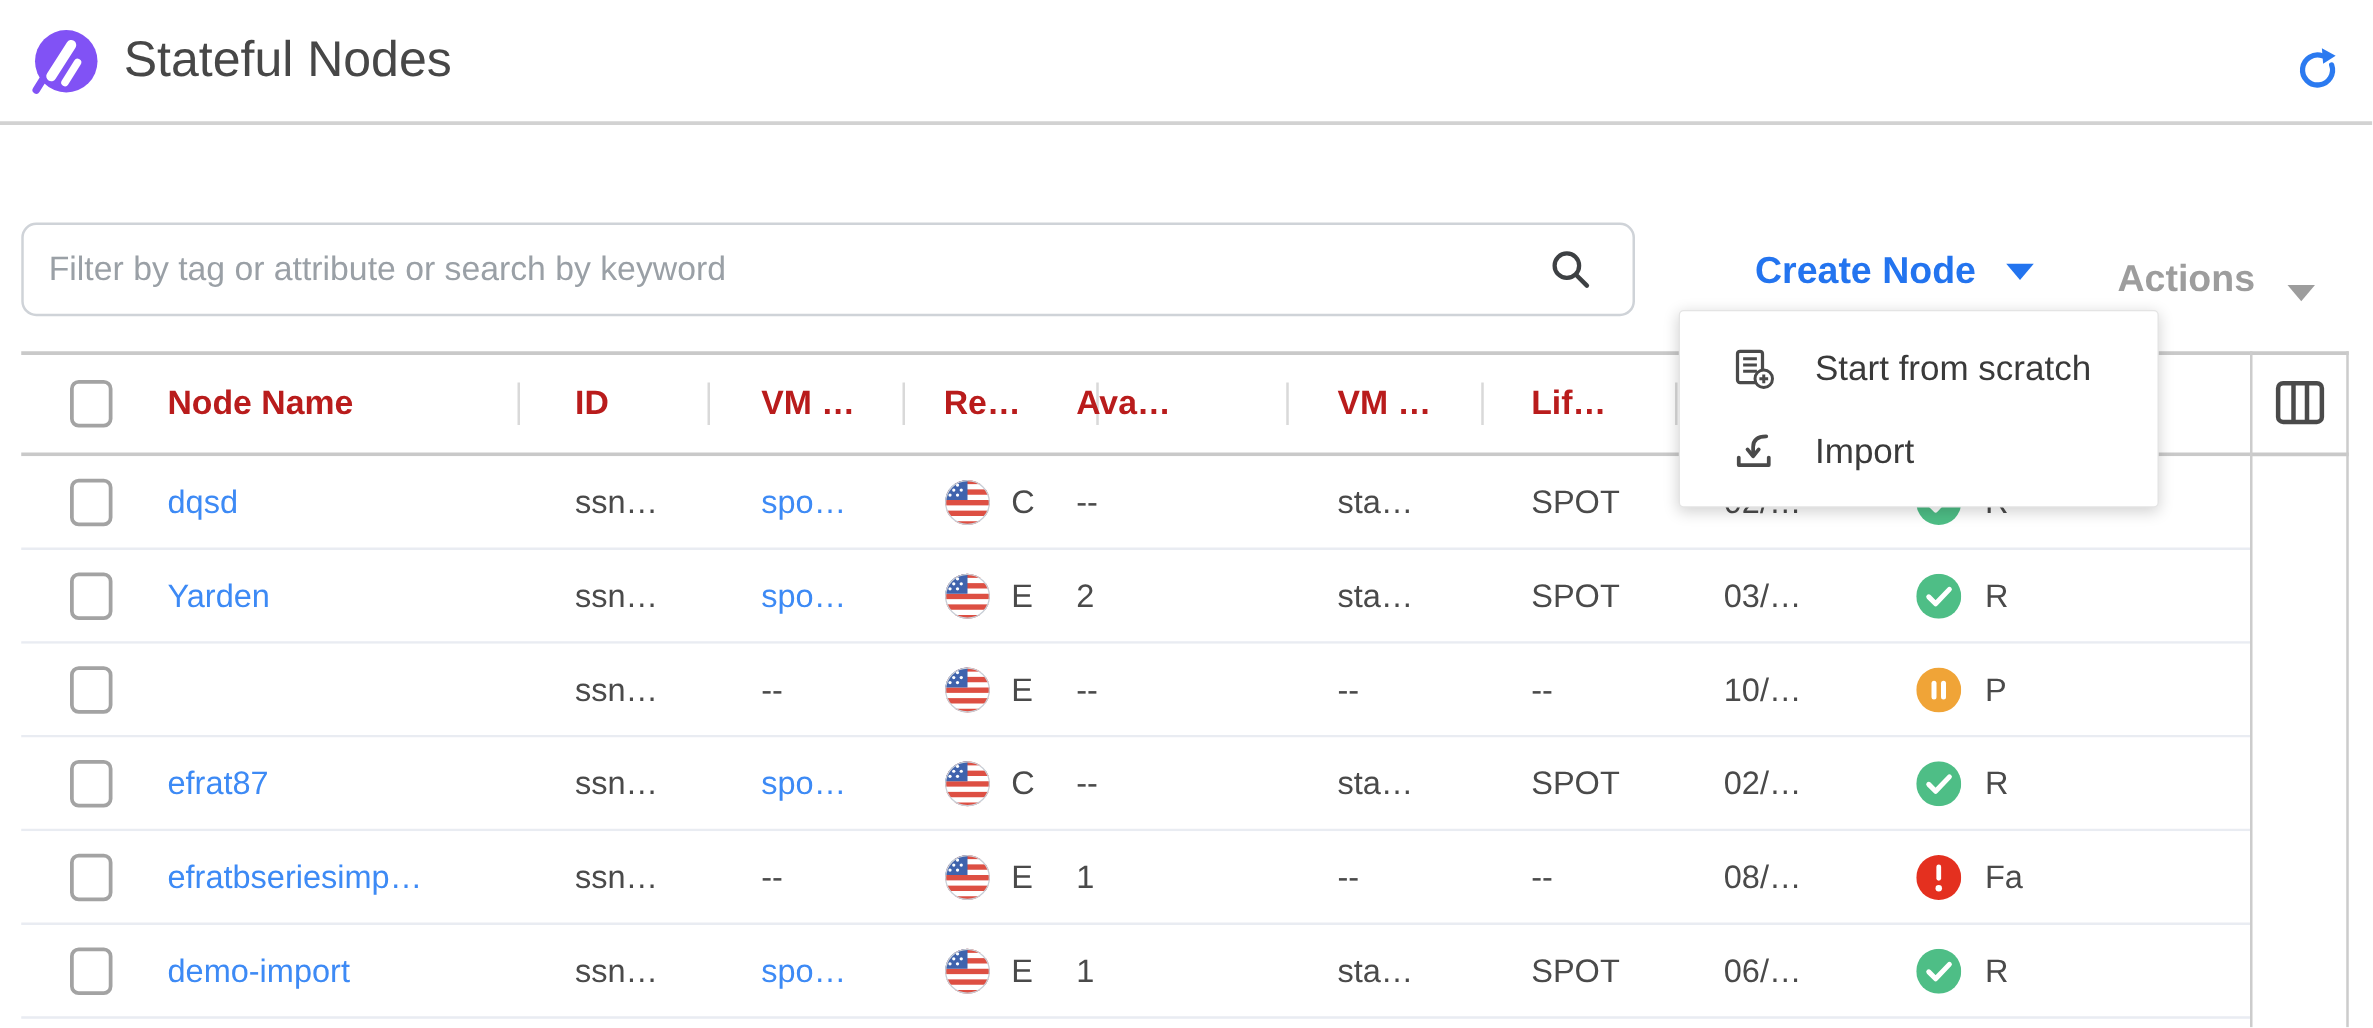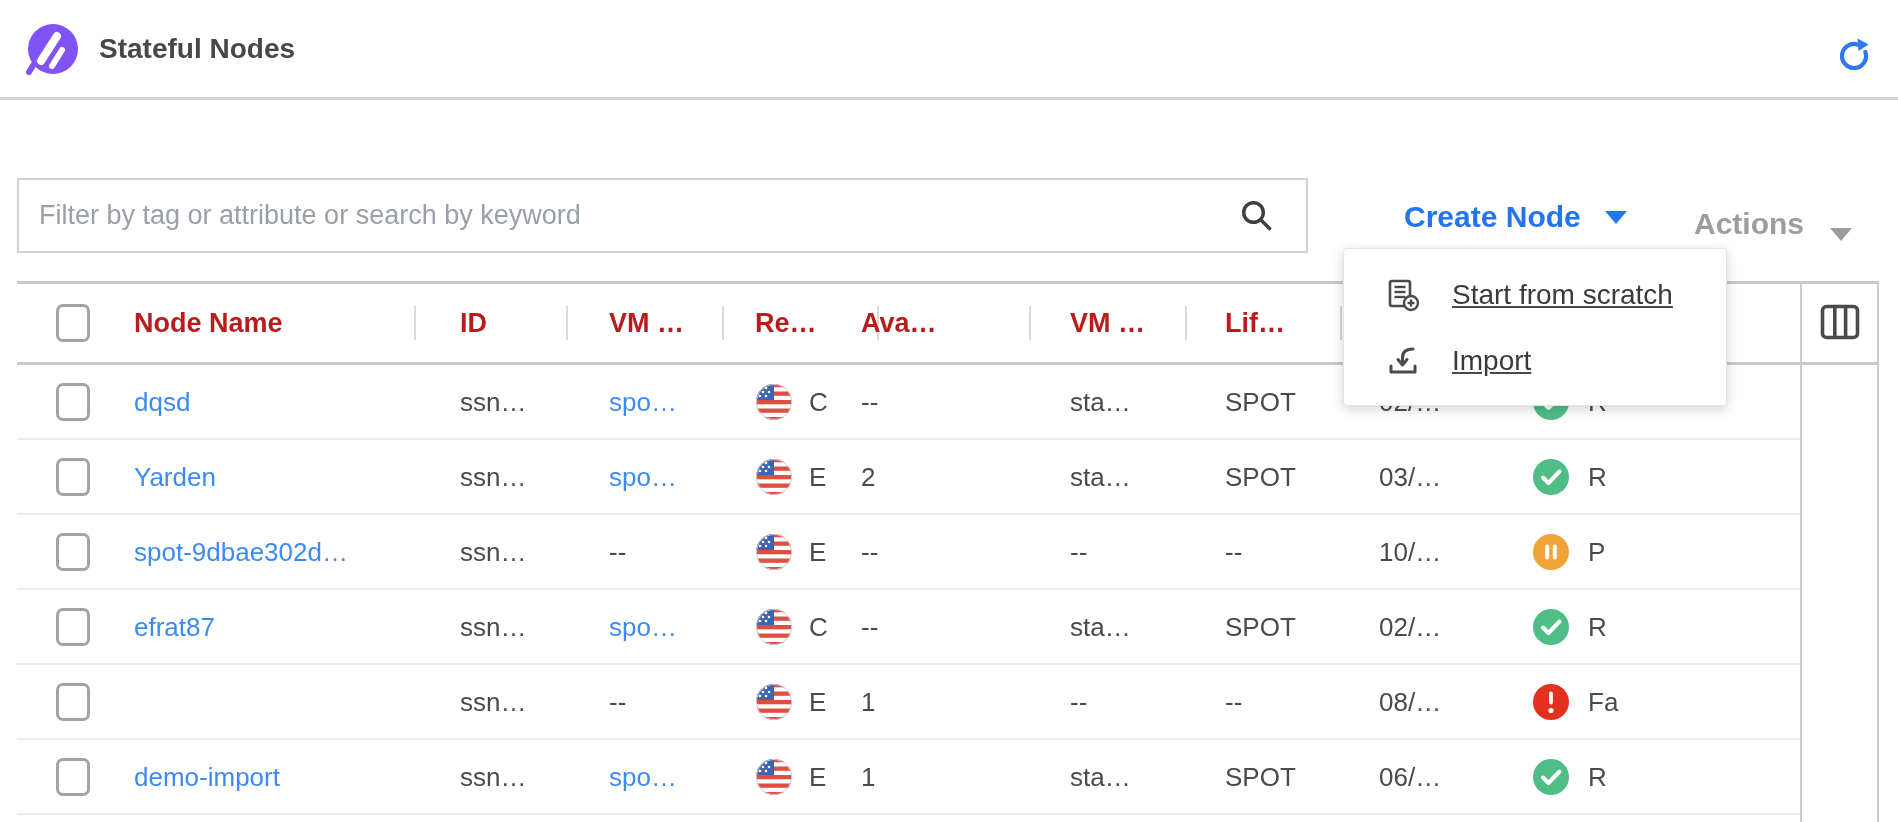--- a/index.html
+++ b/index.html
@@ -3,38 +3,38 @@
 <meta charset="utf-8">
 <style>
   html,body{margin:0;padding:0;background:#fff;}
   .stage{
     position:relative;width:1898px;height:822px;background:#fff;overflow:hidden;
     font-family:"Liberation Sans","DejaVu Sans",sans-serif;color:#4a4a4a;
   }
   
   .app-header{position:absolute;left:0;top:0;width:1898px;height:97px;background:#fff;border-bottom:3px solid #d2d2d2;}
   .logo{position:absolute;left:24px;top:23px;width:56px;height:56px;}
-  .page-title{position:absolute;left:99px;top:0;height:73px;line-height:97px;font-size:28px;font-weight:700;color:#474747;}
+  .page-title{position:absolute;left:99px;top:0;height:73px;line-height:97px;font-size:40px;font-weight:400;color:#474747;}
   .refresh-btn{position:absolute;left:1836px;top:38px;width:36px;height:36px;cursor:pointer;}
   
   .filter-input{
     position:absolute;left:17px;top:178px;width:1291px;height:75px;box-sizing:border-box;
-    border:2px solid #cfd3d8;border-radius:0;padding:0 70px 0 20px;font-size:27px;color:#4a4a4a;outline:none;
+    border:2px solid #cfd3d8;border-radius:12px;padding:0 70px 0 20px;font-size:27px;color:#4a4a4a;outline:none;
     font-family:inherit;
   }
   .filter-input::placeholder{color:#9aa0a6;}
   .search-icon{position:absolute;left:1238px;top:197px;width:38px;height:38px;cursor:pointer;}
   .btn{position:absolute;top:193px;height:48px;display:flex;align-items:center;font-weight:700;font-size:30px;cursor:pointer;}
   .create-btn{left:1376px;color:#2374ef;gap:24px;margin-left:28px;}
   .actions-btn{left:1694px;color:#9d9d9d;gap:26px;align-items:flex-end;}
   .caret{width:0;height:0;border-left:11px solid transparent;border-right:11px solid transparent;border-top:13px solid currentColor;}
   
   .menu{
     position:absolute;left:1343px;top:248px;width:384px;height:158px;box-sizing:border-box;z-index:20;
-    background:#fff;border:1px solid #e4e4e4;border-radius:4px;box-shadow:0 3px 12px rgba(0,0,0,.18);padding:13px 0;text-decoration:underline;
+    background:#fff;border:1px solid #e4e4e4;border-radius:4px;box-shadow:0 3px 12px rgba(0,0,0,.18);padding:13px 0;
   }
   .menu-item{display:flex;align-items:center;height:66px;padding-left:42px;gap:32px;font-size:28px;color:#3a3a3a;cursor:pointer;}
   .mi-icon{width:34px;height:34px;flex:0 0 34px;}
   
   .t-topline{position:absolute;left:17px;top:281px;width:1862px;height:3px;background:#c9c9c9;}
   .thead{position:absolute;left:17px;top:284px;width:1862px;height:78px;font-weight:700;color:#b91c1c;font-size:27px;}
   .t-headline{position:absolute;left:17px;top:362px;width:1862px;height:3px;background:#c9c9c9;}
   .hsep{position:absolute;top:22px;width:2px;height:34px;background:#d9d9d9;}
   .tbody{position:absolute;left:17px;top:365px;width:1783px;}
   .trow{position:relative;height:73px;border-bottom:2px solid #e9ecf2;background:#fff;font-size:26px;}
@@ -207,21 +207,20 @@
       <span class="cell c-lif">SPOT</span>
       <span class="cell c-date">03/…</span>
       <svg class="cell c-sicon" viewBox="0 0 36 36">
           <use href="#i-check"></use>
         </svg>
       <span class="cell c-sletter">R</span>
     </div>
 
     <div class="trow">
       <span class="cbox"></span>
-      <span class="cell c-name link">spot-9dbae302d…</span>
       <span class="cell c-id">ssn…</span>
       <span class="cell c-vm">--</span>
       <svg class="cell c-flag" viewBox="0 0 38 38">
           <use href="#i-flag"></use>
         </svg>
       <span class="cell c-region">E</span>
       <span class="cell c-ava">--</span>
       <span class="cell c-vm2">--</span>
       <span class="cell c-lif">--</span>
       <span class="cell c-date">10/…</span>
@@ -245,20 +244,21 @@
       <span class="cell c-lif">SPOT</span>
       <span class="cell c-date">02/…</span>
       <svg class="cell c-sicon" viewBox="0 0 36 36">
           <use href="#i-check"></use>
         </svg>
       <span class="cell c-sletter">R</span>
     </div>
 
     <div class="trow">
       <span class="cbox"></span>
+      <span class="cell c-name link">efratbseriesimp…</span>
       <span class="cell c-id">ssn…</span>
       <span class="cell c-vm">--</span>
       <svg class="cell c-flag" viewBox="0 0 38 38">
           <use href="#i-flag"></use>
         </svg>
       <span class="cell c-region">E</span>
       <span class="cell c-ava">1</span>
       <span class="cell c-vm2">--</span>
       <span class="cell c-lif">--</span>
       <span class="cell c-date">08/…</span>

